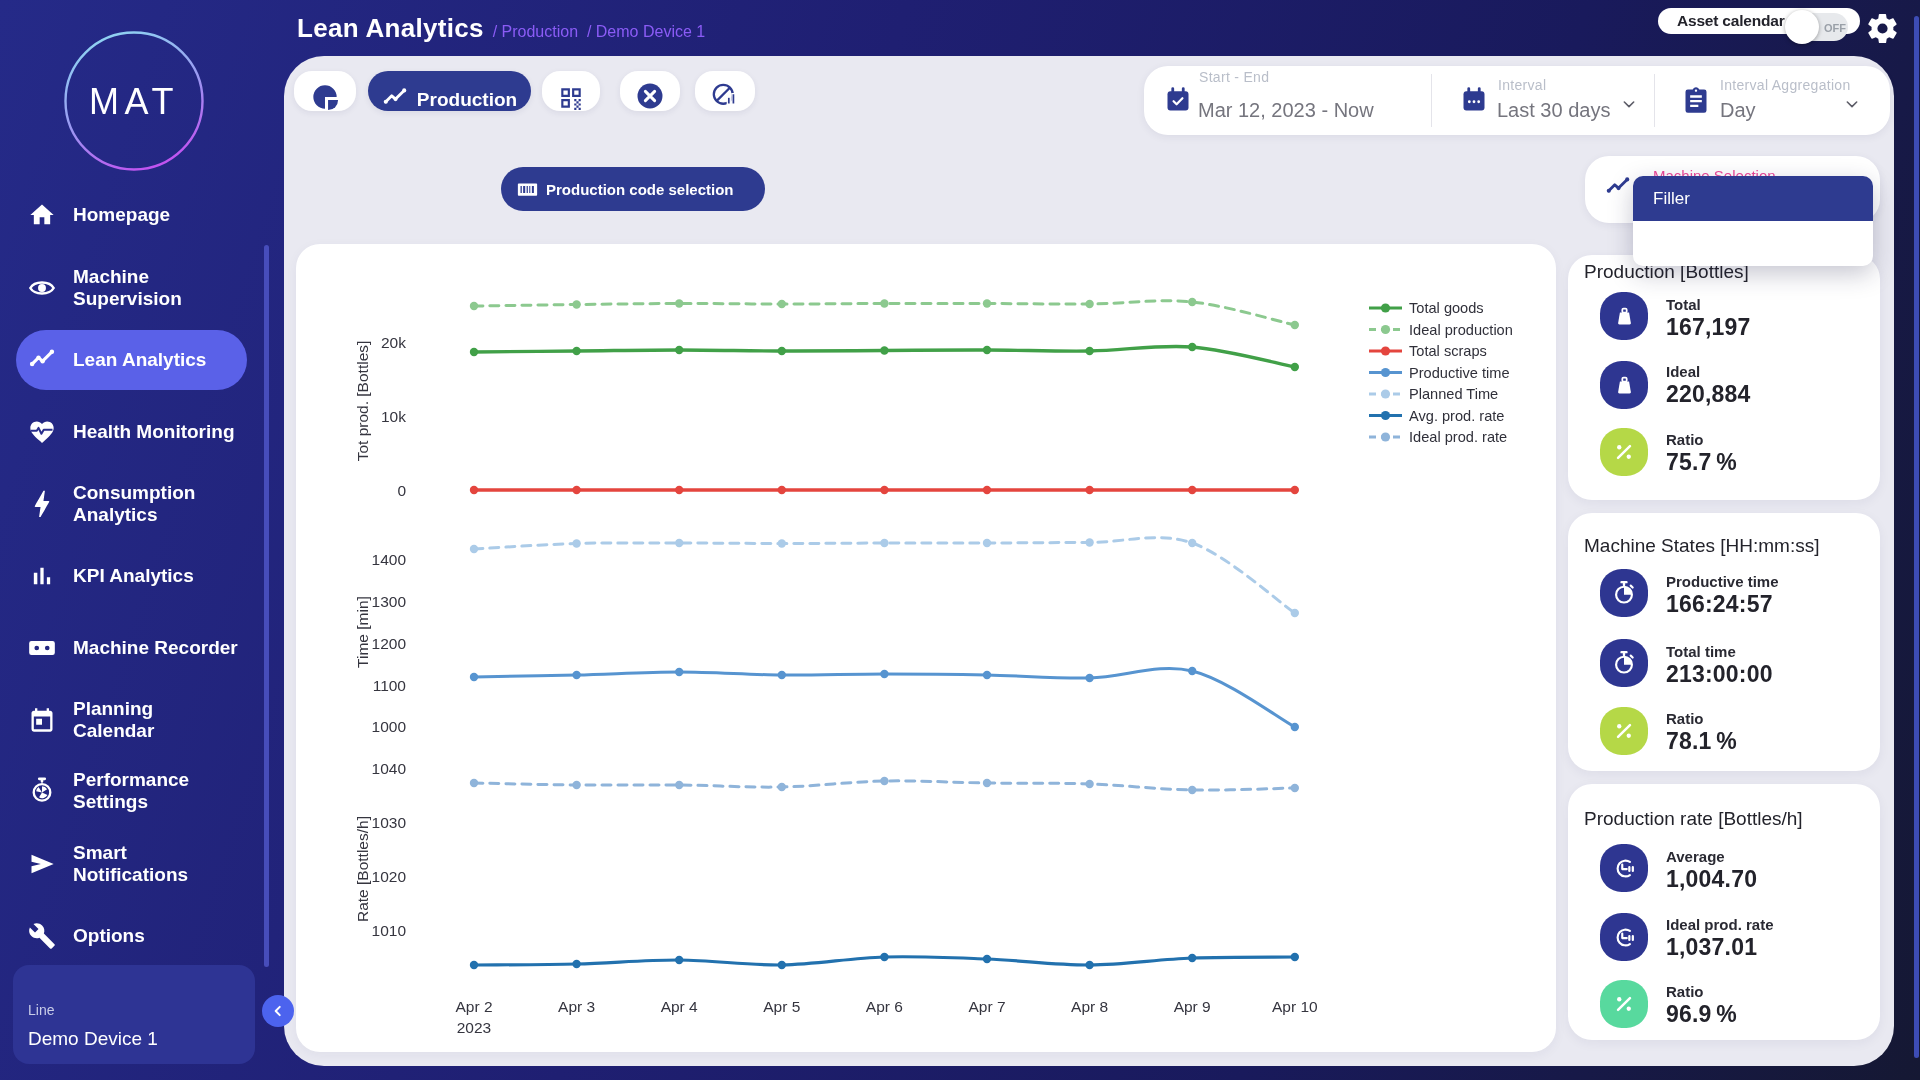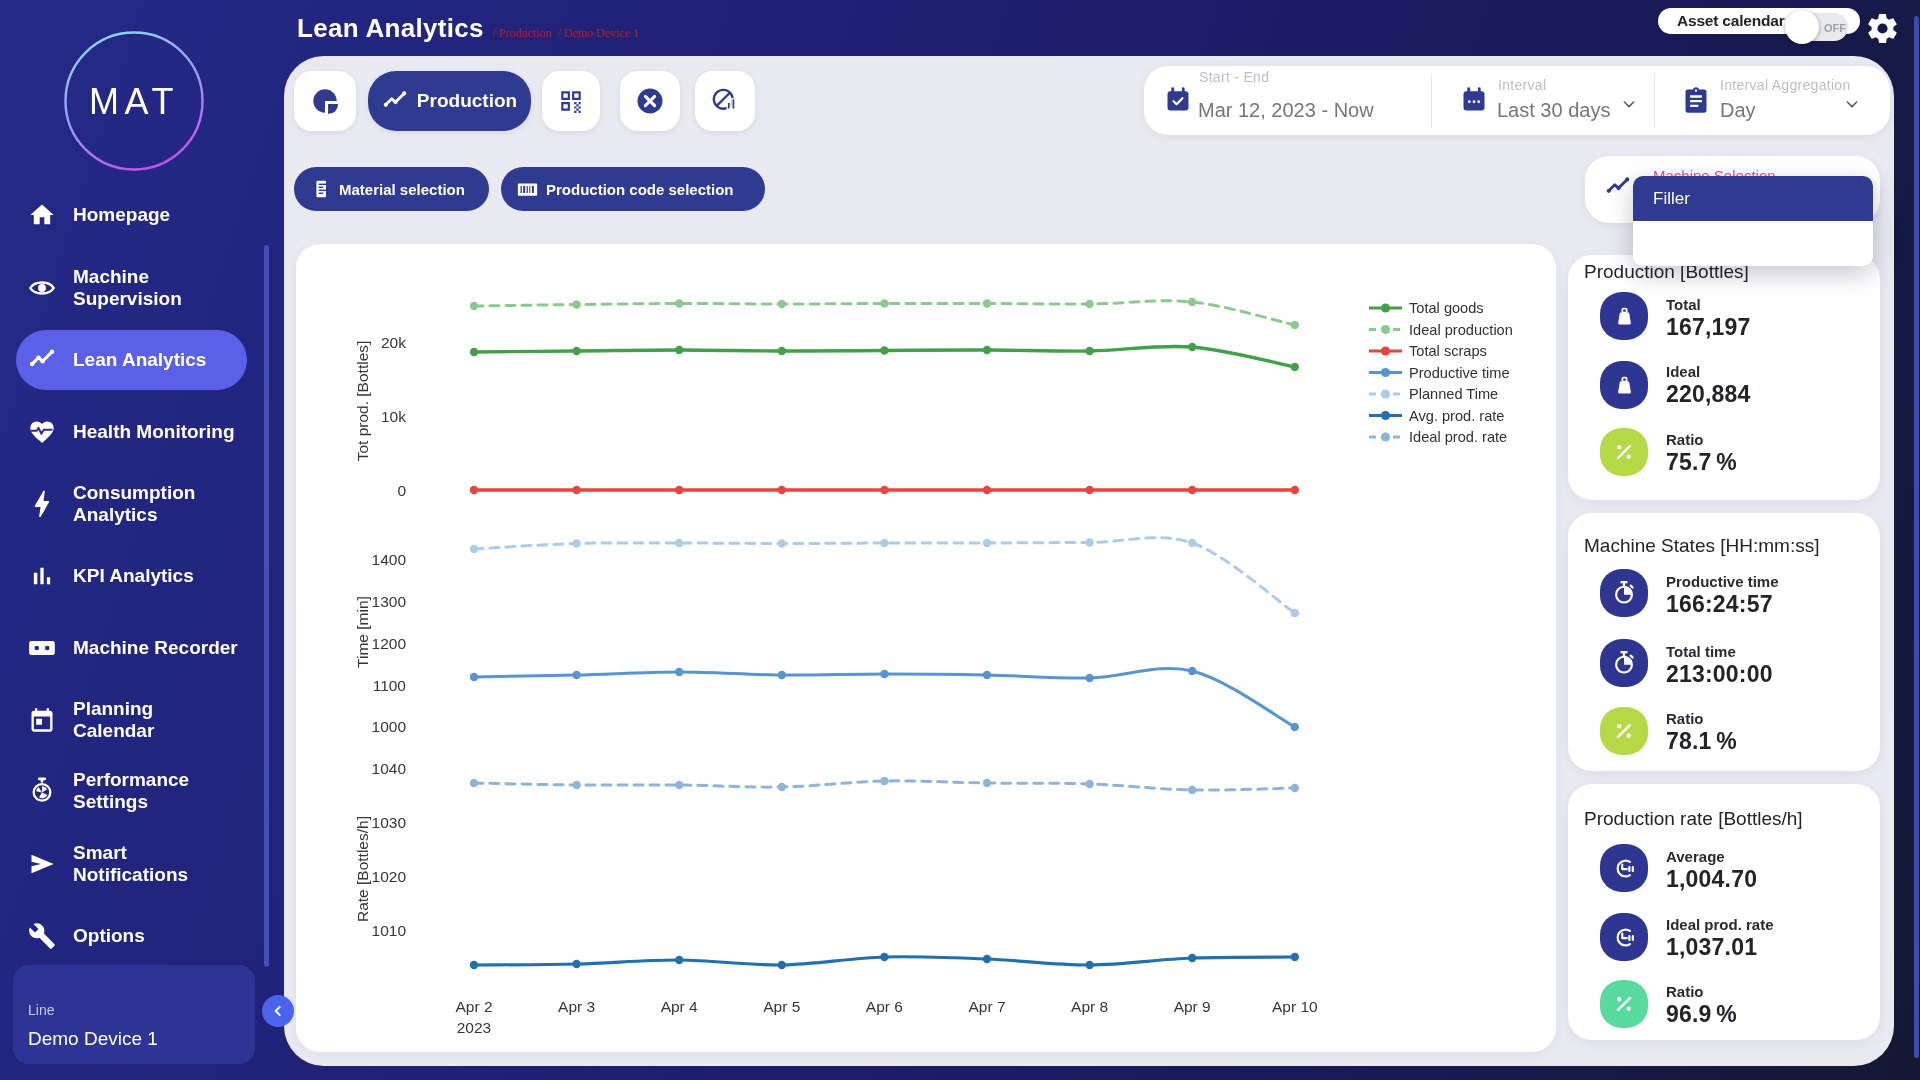--- a/index.html
+++ b/index.html
@@ -7,21 +7,21 @@
 body {
   font-family:"Liberation Sans", sans-serif;
   background:linear-gradient(108deg, #252a88 0%, #1f1f72 40%, #191a5c 70%, #151833 100%);
   position:relative;
 }
 .abs { position:absolute; }
 
 
 #crumb { left:297px; top:13px; color:#fff; }
 #crumb .h1 { font-size:26px; font-weight:bold; letter-spacing:.3px; }
-#crumb .sub { font-size:12px; font-weight:normal; color:#b91c1c;font-family:Liberation Serif, serif; }
+#crumb .sub { font-size:16px; font-weight:normal; color:#8b5cf6; }
 
 
 #acal { left:1658px; top:8px; width:202px; height:26px; background:#fff; border-radius:19px; display:flex; align-items:center; }
 #acal .lbl { font-size:15.5px; font-weight:bold; color:#23232b; margin-left:19px; letter-spacing:-0.2px; }
 #acal .track { position:absolute; left:128px; top:5px; width:62px; height:28px; background:#e7e9ec; border-radius:14px; }
 #acal .knob { position:absolute; left:127px; top:2px; width:34px; height:34px; background:#fff; border-radius:50%; box-shadow:0 1px 4px rgba(0,0,0,.35); }
 #acal .off { position:absolute; left:166px; top:14px; font-size:11px; font-weight:bold; color:#9aa0a8; }
 
 
 #logo { left:64px; top:31px; width:140px; height:140px; }
@@ -33,21 +33,21 @@
 #navpill { left:16px; top:330px; width:231px; height:60px; background:#5a61e8; border-radius:30px; }
 #linebox { left:13px; top:965px; width:242px; height:99px; background:#2e3494; border-radius:16px; color:#fff; }
 #linebox .l1 { position:absolute; left:15px; top:37px; font-size:14px; color:#c9cde8; }
 #linebox .l2 { position:absolute; left:15px; top:63px; font-size:19px; }
 #collapse { z-index:5; left:262px; top:995px; width:32px; height:32px; background:#4c63ee; border-radius:50%; display:flex; align-items:center; justify-content:center; }
 
 
 #panel { left:284px; top:56px; width:1610px; height:1010px; background:#e9e9f1; border-radius:40px; }
 
 
-.tbtn { position:absolute; top:15px; height:60px; background:#fff; border-radius:18px; box-shadow:0 2px 6px rgba(40,40,90,.08); display:flex; align-items:center; justify-content:center; }
+.tbtn { position:absolute; top:15px; height:40px; background:#fff; border-radius:18px; box-shadow:0 2px 6px rgba(40,40,90,.08); display:flex; align-items:flex-end; justify-content:center; }
 #tb2 { left:84px; width:163px; background:#2e3b90; border-radius:28px; color:#fff; font-size:19px; font-weight:bold; }
 
 #fcard { position:absolute; left:860px; top:10px; width:746px; height:69px; background:#fff; border-radius:24px; box-shadow:0 2px 8px rgba(40,40,90,.07); }
 .fdiv { position:absolute; top:8px; width:1px; height:53px; background:#e4e4ea; }
 .ficon { position:absolute; top:20px; width:28px; height:28px; }
 .flab { position:absolute; font-size:14px; color:#b9bec9; letter-spacing:.3px; }
 .fval { position:absolute; font-size:20px; color:#75757e; }
 .chev { position:absolute; width:16px; height:16px; }
 
 
@@ -247,32 +247,20 @@
         <path d="M19 3h-4.18C14.4 1.84 13.3 1 12 1s-2.4.84-2.82 2H5a2 2 0 0 0-2 2v16a2 2 0 0 0 2 2h14a2 2 0 0 0 2-2V5a2 2 0 0 0-2-2zm-7 0c.55 0 1 .45 1 1s-.45 1-1 1-1-.45-1-1 .45-1 1-1z"></path>
         <path d="M7 8h10v2H7zm0 4h10v2H7zm0 4h7v2H7z" fill="#fff"></path>
       </svg>
     <div class="flab" style="left:576px;top:11px">Interval Aggregation</div>
     <div class="fval" style="left:576px;top:33px">Day</div>
     <svg class="chev" style="left:700px;top:30px" viewBox="0 0 24 24">
         <path d="M5 9l7 7 7-7" fill="none" stroke="#5d5d68" stroke-width="2.4" stroke-linecap="round" stroke-linejoin="round"></path>
       </svg>
   </div>
 
-  <div class="selpill" id="sp1" style="left:10px;width:195px">
-    <svg width="20" height="20" viewBox="0 0 24 24" style="margin:0 8px 0 17px">
-        <rect x="6.5" y="2" width="11.5" height="20" rx="1.5" fill="#fff"></rect>
-        <g fill="#2e3b90">
-          <rect x="9.2" y="5.5" width="8.8" height="1.7"></rect>
-          <rect x="9.2" y="9.1" width="5.5" height="1.7"></rect>
-          <rect x="9.2" y="12.7" width="8.8" height="1.7"></rect>
-          <rect x="9.2" y="16.3" width="5.5" height="1.7"></rect>
-        </g>
-      </svg>
-    Material selection
-  </div>
   <div class="selpill" id="sp2" style="left:217px;width:264px">
     <svg width="21" height="21" viewBox="0 0 24 24" fill="#fff" style="margin:0 8px 0 16px">
         <path d="M2 5h20a1 1 0 0 1 1 1v12a1 1 0 0 1-1 1H2a1 1 0 0 1-1-1V6a1 1 0 0 1 1-1zm2 3v8h1.5V8zm3 0v8h2.4V8zm4 0v8h1.4V8zm3 0v8h1.2V8zm3 0v8h2.3V8z"></path>
       </svg>
     Production code selection
   </div>
 
   <div id="mscard">
     <svg style="position:absolute;left:20px;top:18px" width="26" height="26" viewBox="0 0 24 24">
         <path d="M3.5 15.5 9 10l3.5 3L20.5 5" fill="none" stroke="#2e3b90" stroke-width="2.6" stroke-linecap="round" stroke-linejoin="round"></path>

